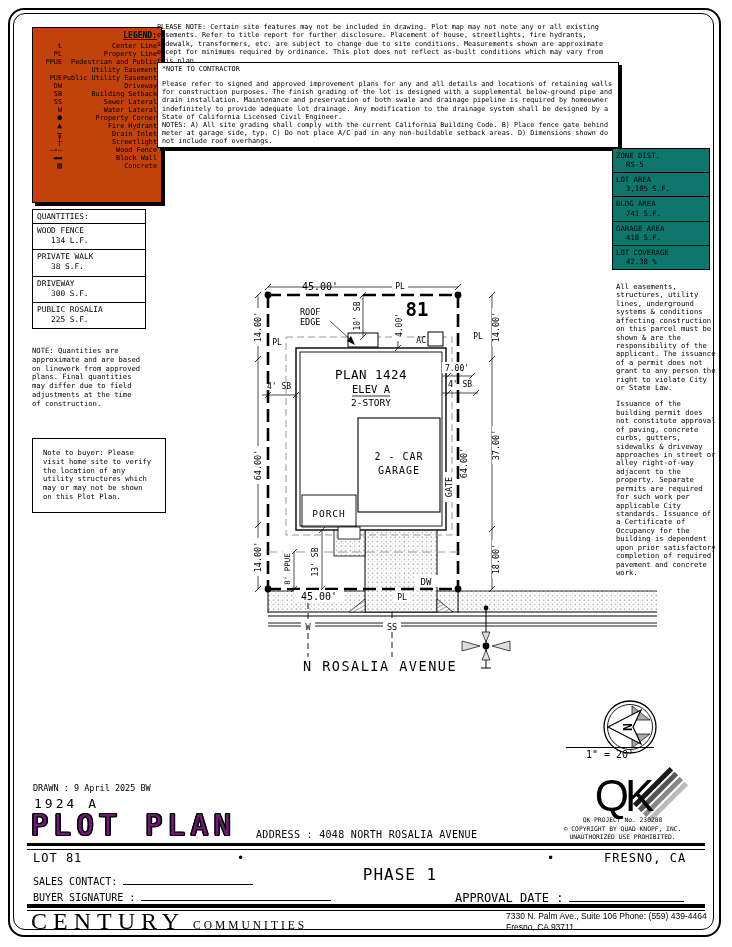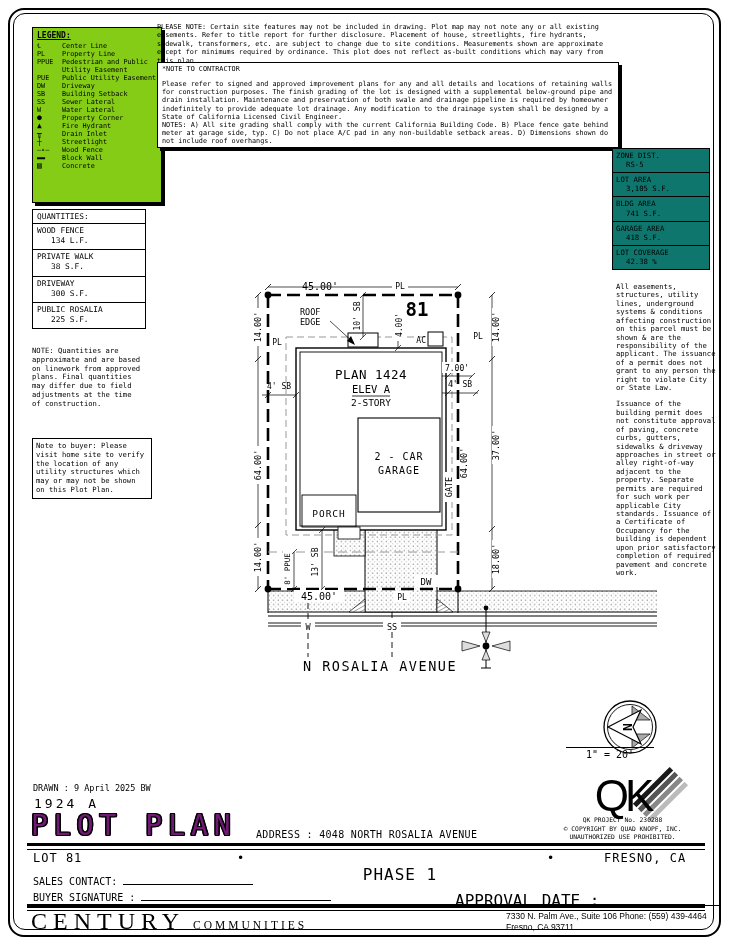--- a/index.html
+++ b/index.html
@@ -4,21 +4,21 @@
 <style>
   html,body{margin:0;padding:0;background:#fff;}
   #paper{position:relative;width:732px;height:947px;background:#fff;color:#000;
          font-family:"DejaVu Sans Mono",monospace;overflow:hidden;}
   .pborder{position:absolute;border-radius:16px;pointer-events:none;}
   .pborder.outer{left:8px;top:8px;width:709px;height:925px;border:2.5px solid #000;}
   .pborder.inner{left:13px;top:13px;width:699px;height:915px;border:1px solid #000;border-radius:12px;}
 
   
   .legend{position:absolute;left:32px;top:27px;width:120px;height:168px;border:1.4px solid #000;
-          box-shadow:3px 3px 0 #000;padding:3px 4px;background:#84cc16;}
+          box-shadow:3px 3px 0 #000;padding:3px 4px;background:#c2410c;text-align:right;}
   .legend-title{font-size:8px;font-weight:bold;text-decoration:underline;margin-bottom:2px;}
   .lg-row{display:grid;grid-template-columns:25px 1fr;font-size:6.8px;line-height:1.18;}
   .lg-sym{font-size:6.8px;}
   .lg-sym.glyph{font-size:8px;line-height:1;}
 
   
   .note-top{position:absolute;left:157px;top:23px;width:447px;font-size:6.8px;line-height:1.24;}
   .contractor{position:absolute;left:157px;top:62px;width:452px;border:1.2px solid #000;
               box-shadow:3px 3px 0 #000;padding:2px 4px;background:#fff;font-size:6.8px;line-height:1.2;}
   .c-title{margin-bottom:7px;}
@@ -31,21 +31,21 @@
   
   .citynotes{position:absolute;left:616px;top:283px;width:101px;font-size:7.2px;line-height:1.17;}
   .citynotes p{margin:0 0 8px 0;}
 
   
   .qty{position:absolute;left:32px;top:209px;width:114px;}
   .q-title{border:1px solid #000;padding:2px 4px;font-size:7.8px;background:#fff;}
   .q-row{border:1px solid #000;margin-top:-1px;padding:2px 4px 3px 4px;font-size:7.8px;line-height:1.3;background:#fff;}
   .q-v{padding-left:14px;}
   .qty-note{position:absolute;left:32px;top:347px;width:110px;font-size:7.2px;line-height:1.22;}
-  .buyer-note{position:absolute;left:32px;top:438px;width:112px;border:1px solid #000;padding:3px;
+  .buyer-note{position:absolute;left:32px;top:438px;width:112px;border:1px solid #000;padding:10px;
               font-size:7.2px;line-height:1.22;}
 
   
   svg.plot{position:absolute;left:250px;top:275px;}
   svg.plot text{font-family:"DejaVu Sans Mono",monospace;fill:#000;}
   svg.compass{position:absolute;left:597px;top:694px;}
   svg.compass text{font-family:"DejaVu Sans Mono",monospace;fill:#000;}
   .scalebar{position:absolute;left:566px;top:747px;width:88px;border-top:1.2px solid #000;
             text-align:center;font-size:10px;padding-top:1px;}
 
@@ -70,21 +70,21 @@
   .addr{position:absolute;left:256px;top:829px;font-size:10px;letter-spacing:0.3px;}
   .rule{position:absolute;left:27px;width:678px;border-top-style:solid;border-bottom-style:solid;border-color:#000;}
   .rule.r1{top:843px;height:2.5px;border-top-width:3.5px;border-bottom-width:1.2px;}
   .rule.r2{top:904px;height:2px;border-top-width:4px;border-bottom-width:1px;}
   .lotrow{position:absolute;left:0;top:851px;width:732px;height:14px;font-size:12px;letter-spacing:1px;}
   .lotrow span{position:absolute;top:0;white-space:nowrap;}
   .tb-lot{left:33px;} .tb-b1{left:237px;} .tb-tract{left:268px;} .tb-b2{left:547px;} .tb-city{left:604px;}
   .phase{position:absolute;left:300px;top:865px;width:200px;text-align:center;font-size:16px;letter-spacing:1px;}
   .sales{position:absolute;left:33px;top:875px;font-size:10px;}
   .buyer{position:absolute;left:33px;top:891px;font-size:10px;}
-  .approval{position:absolute;left:455px;top:891px;font-size:16px;}
+  .approval{position:absolute;left:455px;top:891px;font-size:12px;}
   .sigline{display:inline-block;border-bottom:1.2px solid #000;height:9px;margin-left:6px;}
   .w130{width:130px;} .w190{width:190px;} .w115{width:115px;}
   .century{position:absolute;left:31px;top:909px;line-height:1;}
   .century .c1{font-family:"Liberation Serif",serif;font-size:24px;letter-spacing:6px;}
   .century .c2{font-family:"Liberation Serif",serif;font-size:11.5px;letter-spacing:3px;margin-left:8px;}
   .office{position:absolute;left:506px;top:911px;font-family:"Liberation Sans",sans-serif;
           font-size:8.5px;line-height:1.35;}
 </style>
 </head>
 <body>

